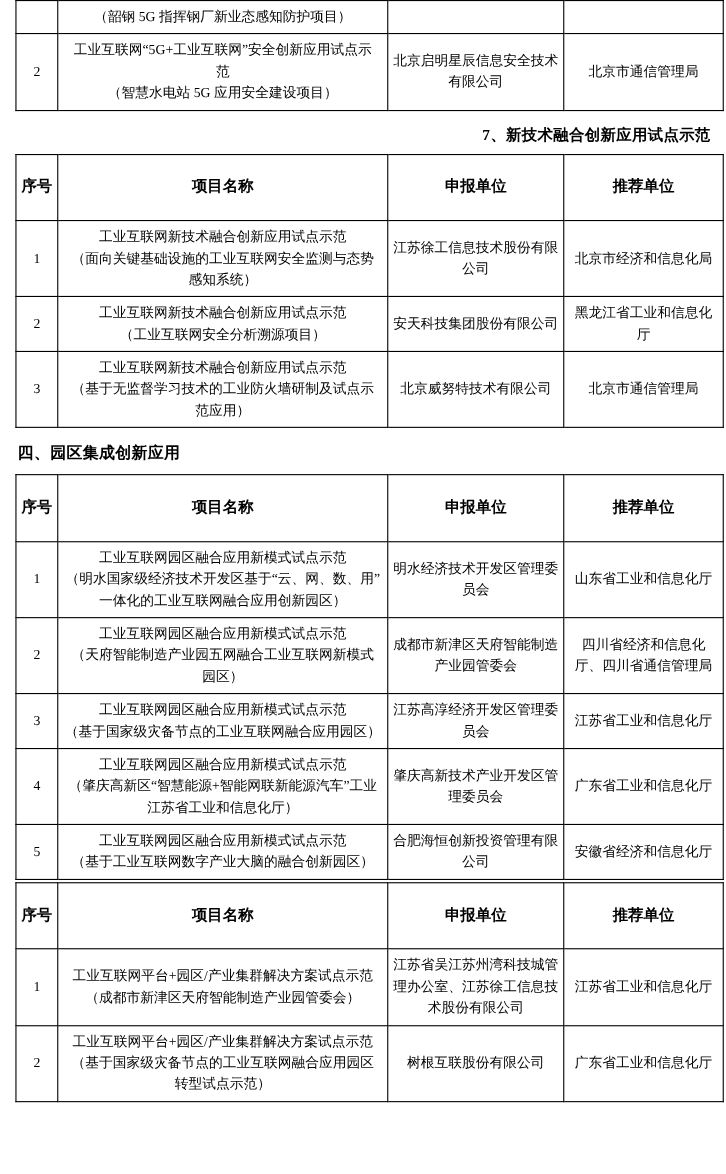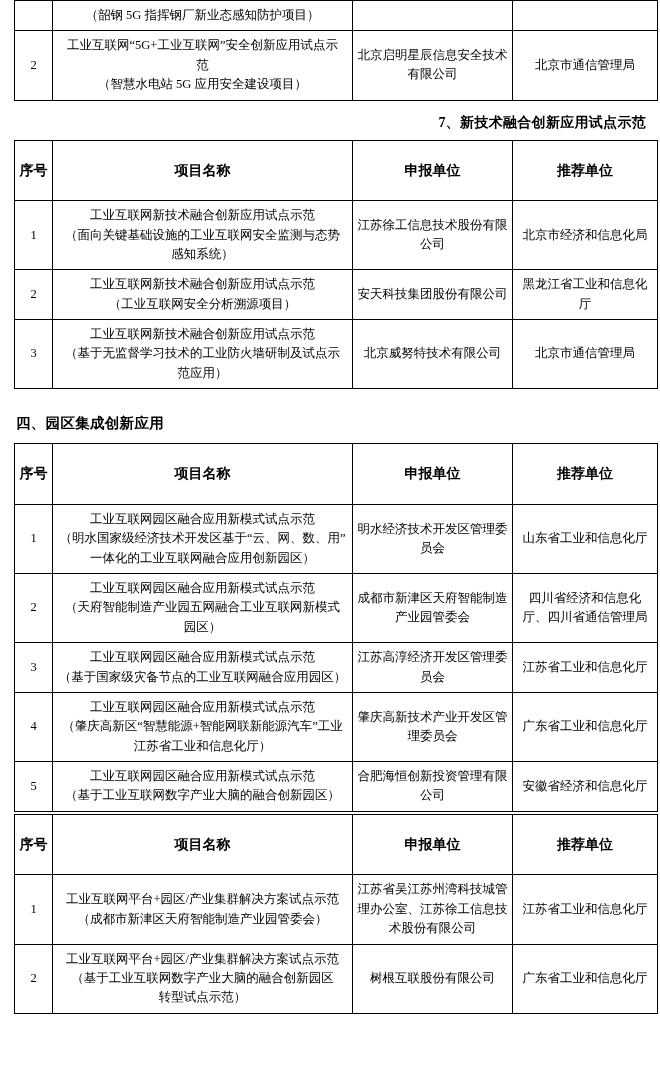--- a/index.html
+++ b/index.html
@@ -59,21 +59,21 @@
   .section-h {
     font-size: 14px;
     font-weight: bold;
     margin: 13px 0 8px 2px;
     letter-spacing: 0.3px;
     text-align: right;
   }
   .section-h2 {
     font-size: 14.5px;
     font-weight: bold;
-    margin: 25px 0 10px 2px;
+    margin: 13px 0 10px 2px;
     letter-spacing: 0.3px;
   }
   .tbl-wrap { margin-bottom: 2px; }
 </style>
 </head>
 <body>
 
 <div class="page">
 
   <div class="tbl-wrap">
@@ -252,21 +252,21 @@
               <span class="cell-name-line">工业互联网平台+园区/产业集群解决方案试点示范</span>
               <span class="cell-name-line">（成都市新津区天府智能制造产业园管委会）</span>
             </td>
             <td class="cell-left">江苏省吴江苏州湾科技城管理办公室、江苏徐工信息技术股份有限公司</td>
             <td class="cell-left">江苏省工业和信息化厅</td>
           </tr>
           <tr>
             <td>2</td>
             <td class="cell-multiline">
               <span class="cell-name-line">工业互联网平台+园区/产业集群解决方案试点示范</span>
-              <span class="cell-name-line">（基于工业互联网数字产业大脑的融合创新园区</span>
+              <span class="cell-name-line">（基于国家级灾备节点的工业互联网融合应用园区</span>
               <span class="cell-name-line">转型试点示范）</span>
             </td>
             <td class="cell-left">树根互联股份有限公司</td>
             <td class="cell-left">广东省工业和信息化厅</td>
           </tr>
         </tbody>
     </table>
   </div>
 
 </div>

